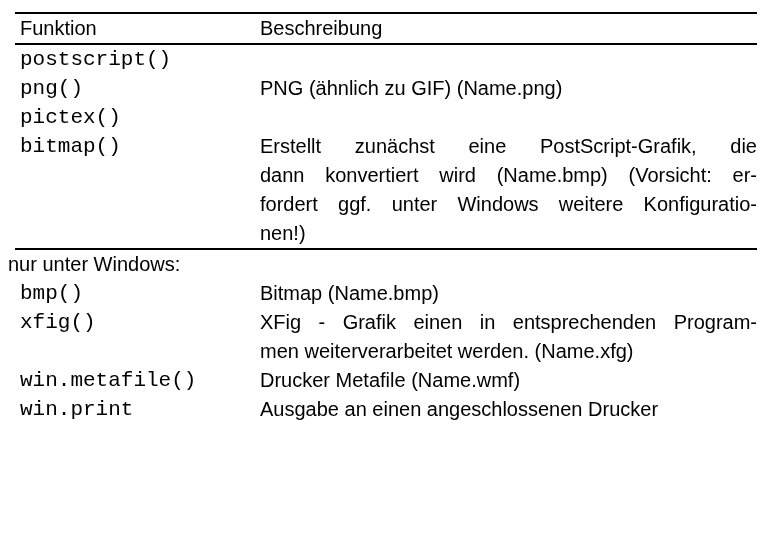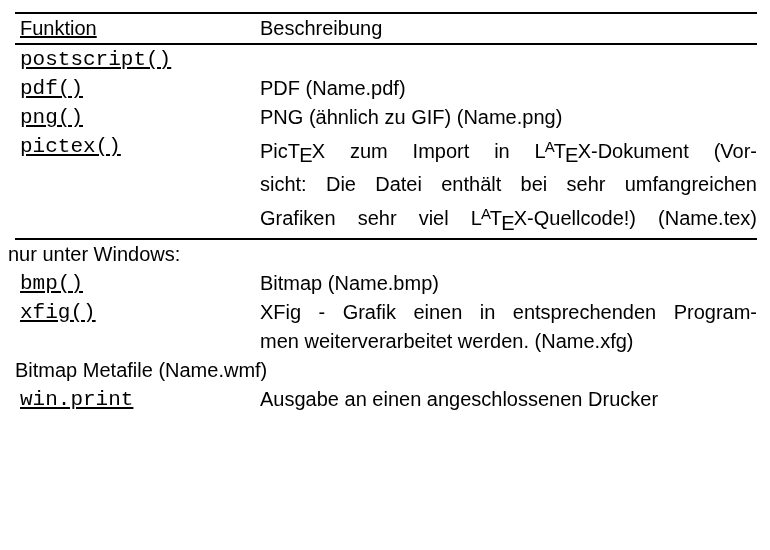--- a/index.html
+++ b/index.html
@@ -24,21 +24,20 @@
     width: 742px;
   }
   .col-fn {
     flex: none;
     width: 245px;
     padding-left: 5px;
     font-family: "Liberation Mono", "DejaVu Sans Mono", monospace;
     font-size: 21px;
     line-height: 29px;
     white-space: nowrap;
-    text-decoration: underline;
   }
   .header-row .col-fn {
     font-family: "Liberation Sans", sans-serif;
     font-size: 20px;
   }
   .col-desc {
     flex: none;
     width: 497px;
     font-size: 20px;
     line-height: 29px;
@@ -72,37 +71,35 @@
     <div class="col-desc">Beschreibung</div>
   </div>
 
   <div class="rule"></div>
 
   <div id="rows-main">
       <div class="row">
         <div class="col-fn">postscript()</div>
       </div>
       <div class="row">
-        <div class="col-fn">pdf()</div>
-        <div class="col-desc">
-          <div class="line">PDF (Name.pdf)</div>
-        </div>
-      </div>
-      <div class="row">
         <div class="col-fn">png()</div>
         <div class="col-desc">
           <div class="line">PNG (ähnlich zu GIF) (Name.png)</div>
         </div>
       </div>
       <div class="row">
         <div class="col-fn">pictex()</div>
+      </div>
+      <div class="row">
+        <div class="col-fn">bitmap()</div>
         <div class="col-desc">
-          <div class="line jline">PicT<span class="tex-e">E</span>X zum Import in L<span class="tex-a">A</span>T<span class="tex-e">E</span>X-Dokument (Vor-</div>
-          <div class="line jline">sicht: Die Datei enthält bei sehr umfangreichen</div>
-          <div class="line jline">Grafiken sehr viel L<span class="tex-a">A</span>T<span class="tex-e">E</span>X-Quellcode!) (Name.tex)</div>
+          <div class="line jline">Erstellt zunächst eine PostScript-Grafik, die</div>
+          <div class="line jline">dann konvertiert wird (Name.bmp) (Vorsicht: er-</div>
+          <div class="line jline">fordert ggf. unter Windows weitere Konfiguratio-</div>
+          <div class="line">nen!)</div>
         </div>
       </div>
     </div>
 
   <div class="rule"></div>
 
   <div class="section-label">nur unter Windows:</div>
 
   <div id="rows-windows">
       <div class="row">
@@ -112,22 +109,23 @@
         </div>
       </div>
       <div class="row">
         <div class="col-fn">xfig()</div>
         <div class="col-desc">
           <div class="line jline">XFig - Grafik einen in entsprechenden Program-</div>
           <div class="line">men weiterverarbeitet werden. (Name.xfg)</div>
         </div>
       </div>
       <div class="row">
+        <div class="col-fn">win.metafile()</div>
         <div class="col-desc">
-          <div class="line">Bitmap Metafile (Name.wmf)</div>
+          <div class="line">Drucker Metafile (Name.wmf)</div>
         </div>
       </div>
       <div class="row">
         <div class="col-fn">win.print</div>
         <div class="col-desc">
           <div class="line">Ausgabe an einen angeschlossenen Drucker</div>
         </div>
       </div>
     </div>
 </div>

